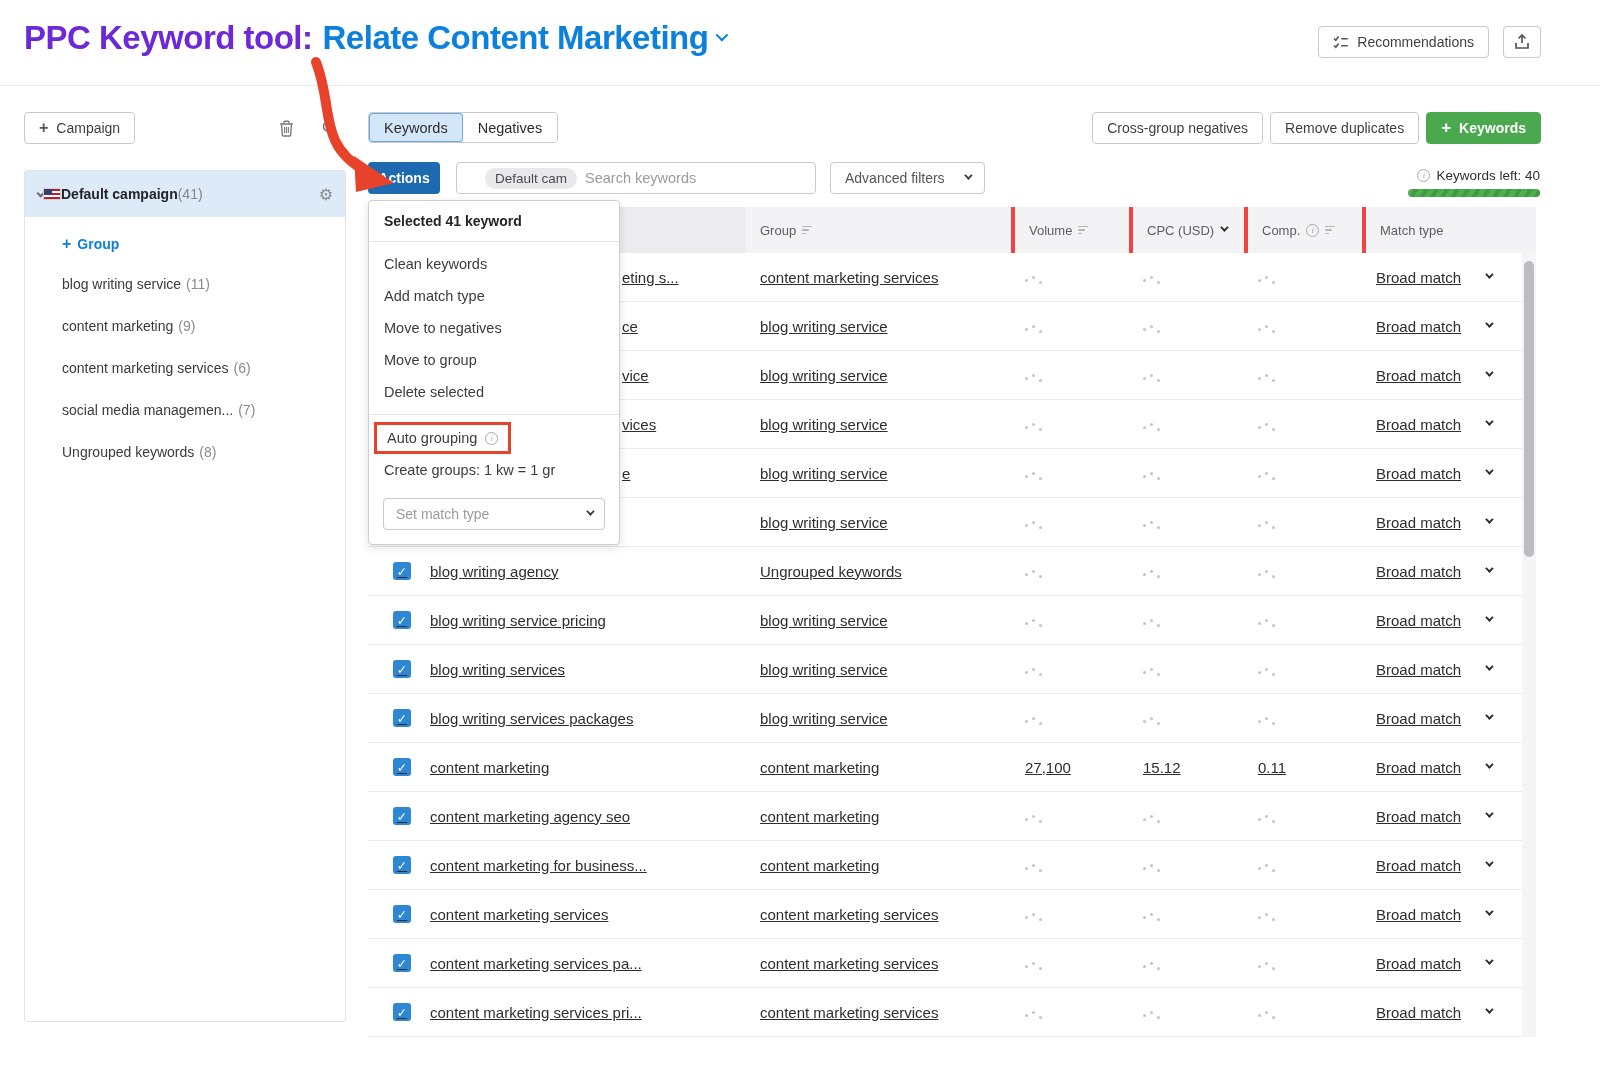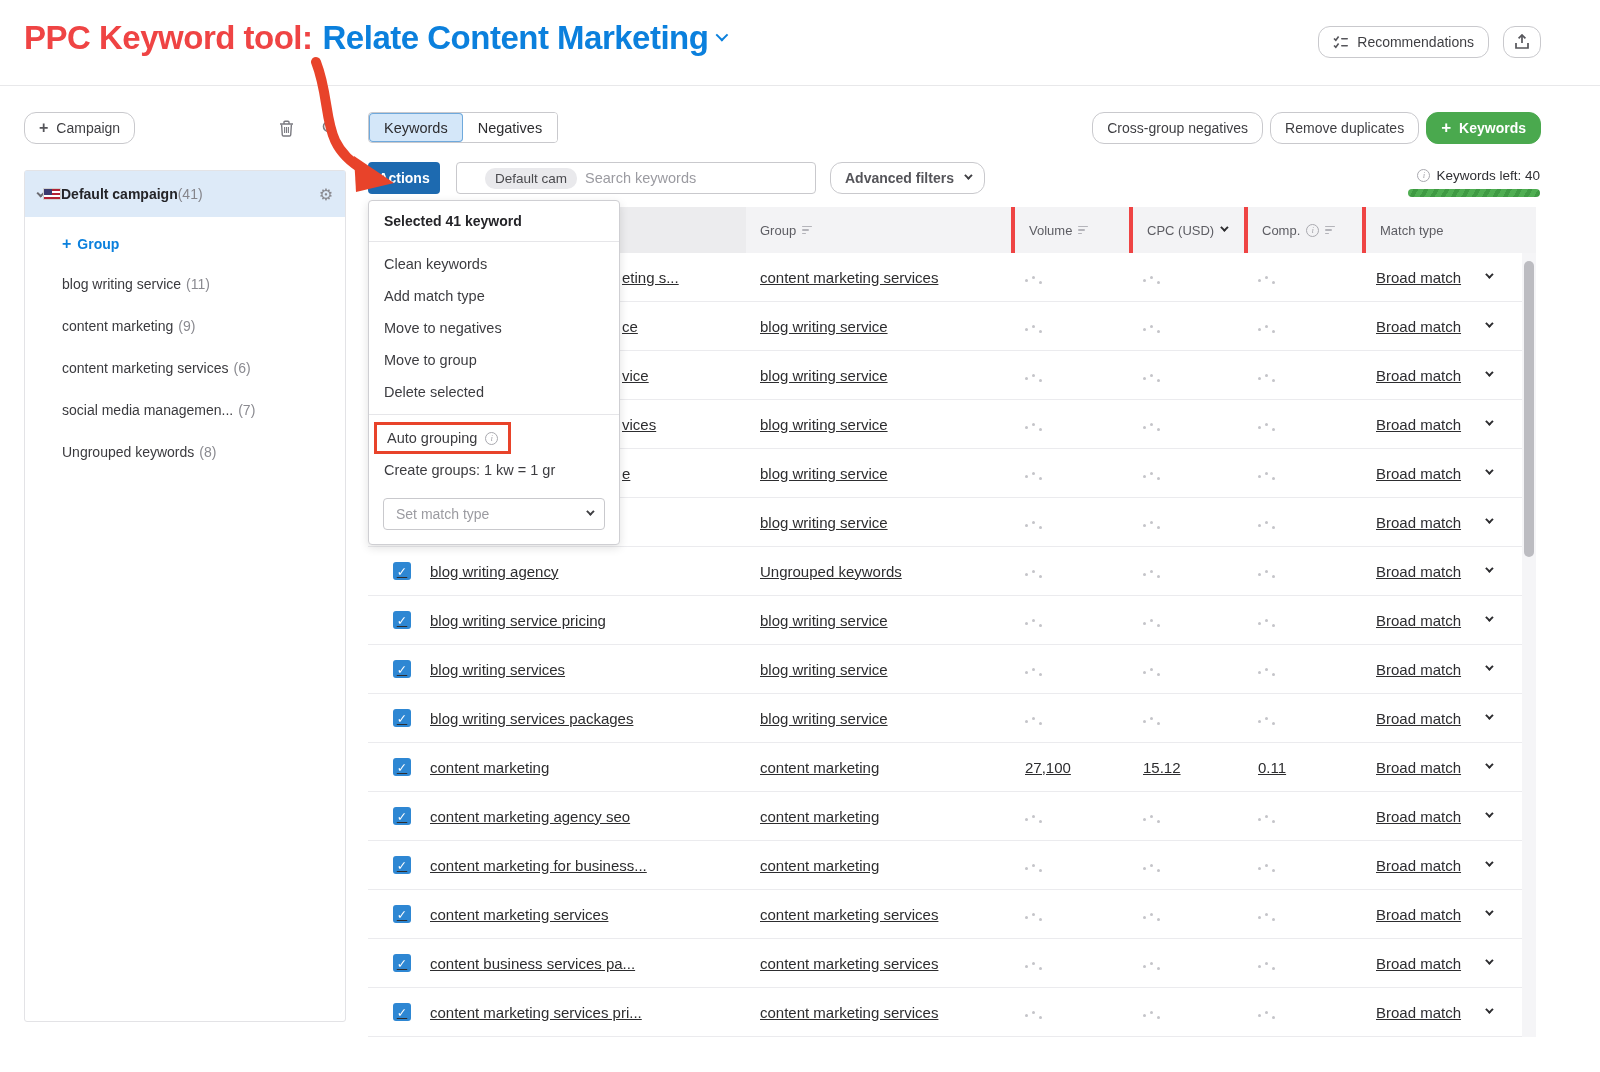--- a/index.html
+++ b/index.html
@@ -2,26 +2,26 @@
 <html><head>
 <meta charset="utf-8">
 <style>
   * { margin:0; padding:0; box-sizing:border-box; }
   html,body { width:1600px; height:1072px; background:#fff; font-family:"Liberation Sans","DejaVu Sans",sans-serif; color:#2d2d2f; overflow:hidden; }
   .page { position:relative; width:1600px; height:1072px; background:#fff; }
 
   
   .app-header { position:absolute; left:0; top:0; width:100%; height:86px; border-bottom:1px solid #e8e8ea; background:#fff; }
   .title-wrap { position:absolute; left:24px; top:19px; font-size:33px; font-weight:700; letter-spacing:-0.5px; display:flex; align-items:center; gap:10px; }
-  .title-prefix { color:#ef4444; }
+  .title-prefix { color:#6d28d9; }
   .title-campaign { color:#0b80dd; display:flex; align-items:center; gap:8px; cursor:pointer; }
   .chev { display:inline-block; width:9px; height:9px; border-right:2.5px solid currentColor; border-bottom:2.5px solid currentColor; transform:rotate(45deg) translateY(-2px); }
   .chev.sm { width:6px; height:6px; border-width:2px; }
   .hdr-actions { position:absolute; right:59px; top:26px; display:flex; gap:14px; }
-  .btn { display:inline-flex; align-items:center; justify-content:center; gap:8px; height:32px; padding:0 14px; border:1px solid #c9c9cd; border-radius:12px; background:#fff; font-size:14px; color:#3f3f43; cursor:pointer; white-space:nowrap; }
+  .btn { display:inline-flex; align-items:center; justify-content:center; gap:8px; height:32px; padding:0 14px; border:1px solid #c9c9cd; border-radius:4px; background:#fff; font-size:14px; color:#3f3f43; cursor:pointer; white-space:nowrap; }
   .icon-btn { width:38px; padding:0; }
 
   
   .sidebar { position:absolute; left:24px; top:112px; width:322px; }
   .side-toolbar { display:flex; align-items:center; height:32px; }
   .side-icons { margin-left:auto; display:flex; gap:28px; align-items:center; padding-right:8px; }
   .ic { color:#7a7a80; cursor:pointer; display:inline-flex; }
   .campaign-panel { margin-top:26px; border:1px solid #e3e3e6; border-radius:3px; height:852px; background:#fff; }
   .campaign-head { height:46px; background:#ddeaf8; display:flex; align-items:center; padding:0 12px; font-size:14px; cursor:pointer; }
   .campaign-head .name { font-weight:700; color:#242428; }
@@ -42,21 +42,21 @@
   .right-btns { margin-left:auto; display:flex; gap:7px; padding-right:4px; }
   .btn-green { background:#4aa94e; border-color:#4aa94e; color:#fff; font-weight:700; }
   .btn-green .plus { font-size:17px; font-weight:700; }
 
   .toolbar2 { position:absolute; left:0; top:50px; width:100%; height:34px; }
   .actions-btn { position:absolute; left:0; top:0; width:72px; height:32px; background:#1d6ab0; color:#fff; font-weight:700; font-size:14px; border:none; border-radius:4px; cursor:pointer; }
   .search-box { position:absolute; left:88px; top:0; width:360px; height:32px; border:1px solid #c9c9cd; border-radius:4px; display:flex; align-items:center; padding:0 28px; gap:8px; background:#fff; }
   .chip { background:#e9e9ec; border-radius:10px; padding:3px 10px; font-size:13.5px; color:#4a4a4e; white-space:nowrap; overflow:hidden; }
   .search-ph { color:#9b9ba1; font-size:14.5px; }
   .adv-filters { position:absolute; left:462px; top:0; width:155px; height:32px; }
-  .adv-filters .btn { width:100%; height:32px; justify-content:space-between; color:#55555a;font-weight:bold; }
+  .adv-filters .btn { width:100%; height:32px; justify-content:space-between; color:#55555a; }
   .kw-left { position:absolute; right:5px; top:2px; text-align:right; }
   .kw-left .lbl { font-size:13.5px; color:#2f2f33; display:inline-flex; align-items:center; gap:6px; }
   .meter { margin-top:6px; width:132px; height:8px; border-radius:4px; margin-left:auto;
            background:repeating-linear-gradient(120deg,#4fae52 0 5px,#3f9a43 5px 9px); }
 
   
   .table { position:absolute; left:0; top:95px; width:1168px; }
   .thead { display:grid; grid-template-columns:48px 330px 265px 118px 115px 118px 158px; height:46px; background:#f3f3f5; align-items:center; font-size:13px; color:#5d5d63; }
   .thead .cell { padding:0 14px; display:flex; align-items:center; gap:6px; height:100%; }
   .thead .cell.sep { border-left:4px solid #ef4444; }
@@ -635,21 +635,21 @@
               <span class="match">
                 <span>Broad match</span>
                 <span class="chev sm" style="color: rgb(45, 45, 48); margin-top: -3px;"></span>
               </span>
             </div>
           </div>
           <div class="trow">
             <div class="cell">
               <span class="cbx">✓</span>
             </div>
-            <div class="cell kw">content business services pa...</div>
+            <div class="cell kw">content marketing services pa...</div>
             <div class="cell">content marketing services</div>
             <div class="cell"><span class="dots">
                 <i></i>
                 <i></i>
                 <i></i>
               </span></div>
             <div class="cell"><span class="dots">
                 <i></i>
                 <i></i>
                 <i></i>

